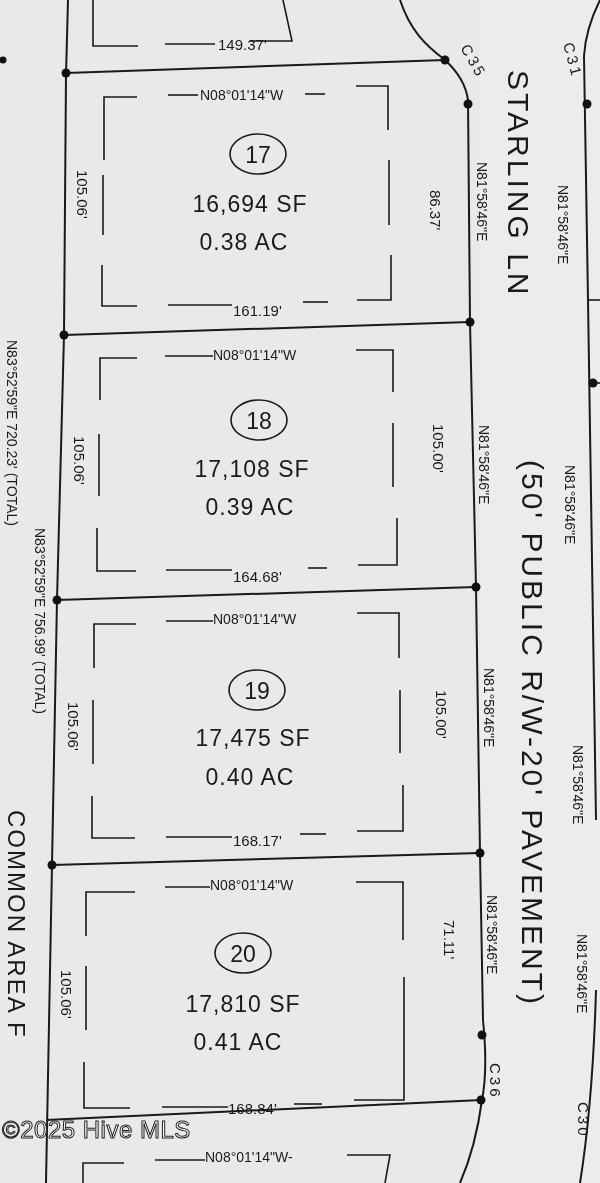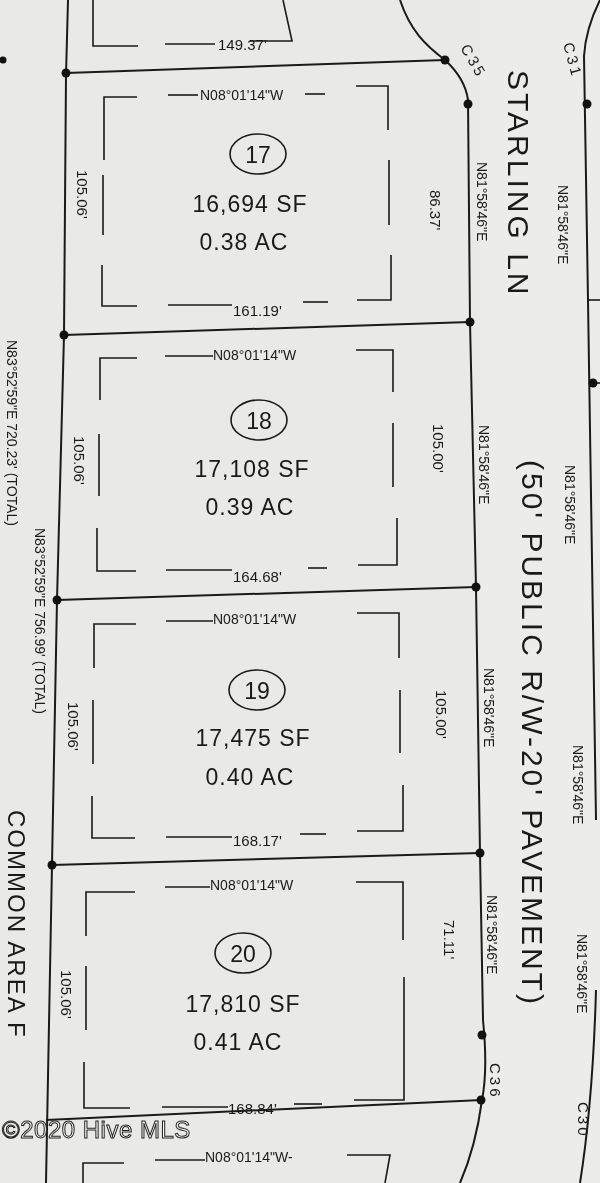--- a/index.html
+++ b/index.html
@@ -190,13 +190,13 @@
     <text class="lbl brg" transform="translate(577,934) rotate(90)">N81°58'46"E</text>
   </g>
 
   <g>
     <text class="lbl brg" transform="translate(35,528) rotate(90)">N83°52'59"E  756.99' (TOTAL)</text>
     <text class="lbl brg" transform="translate(7,340) rotate(90)">N83°52'59"E  720.23' (TOTAL)</text>
     <text class="lbl street" style="font-size:24px;letter-spacing:2px" transform="translate(8,810) rotate(90)">COMMON AREA F</text>
   </g>
 </svg>
 
-<div class="watermark">©2020 Hive MLS</div>
+<div class="watermark">©2025 Hive MLS</div>
 
 </body></html>

